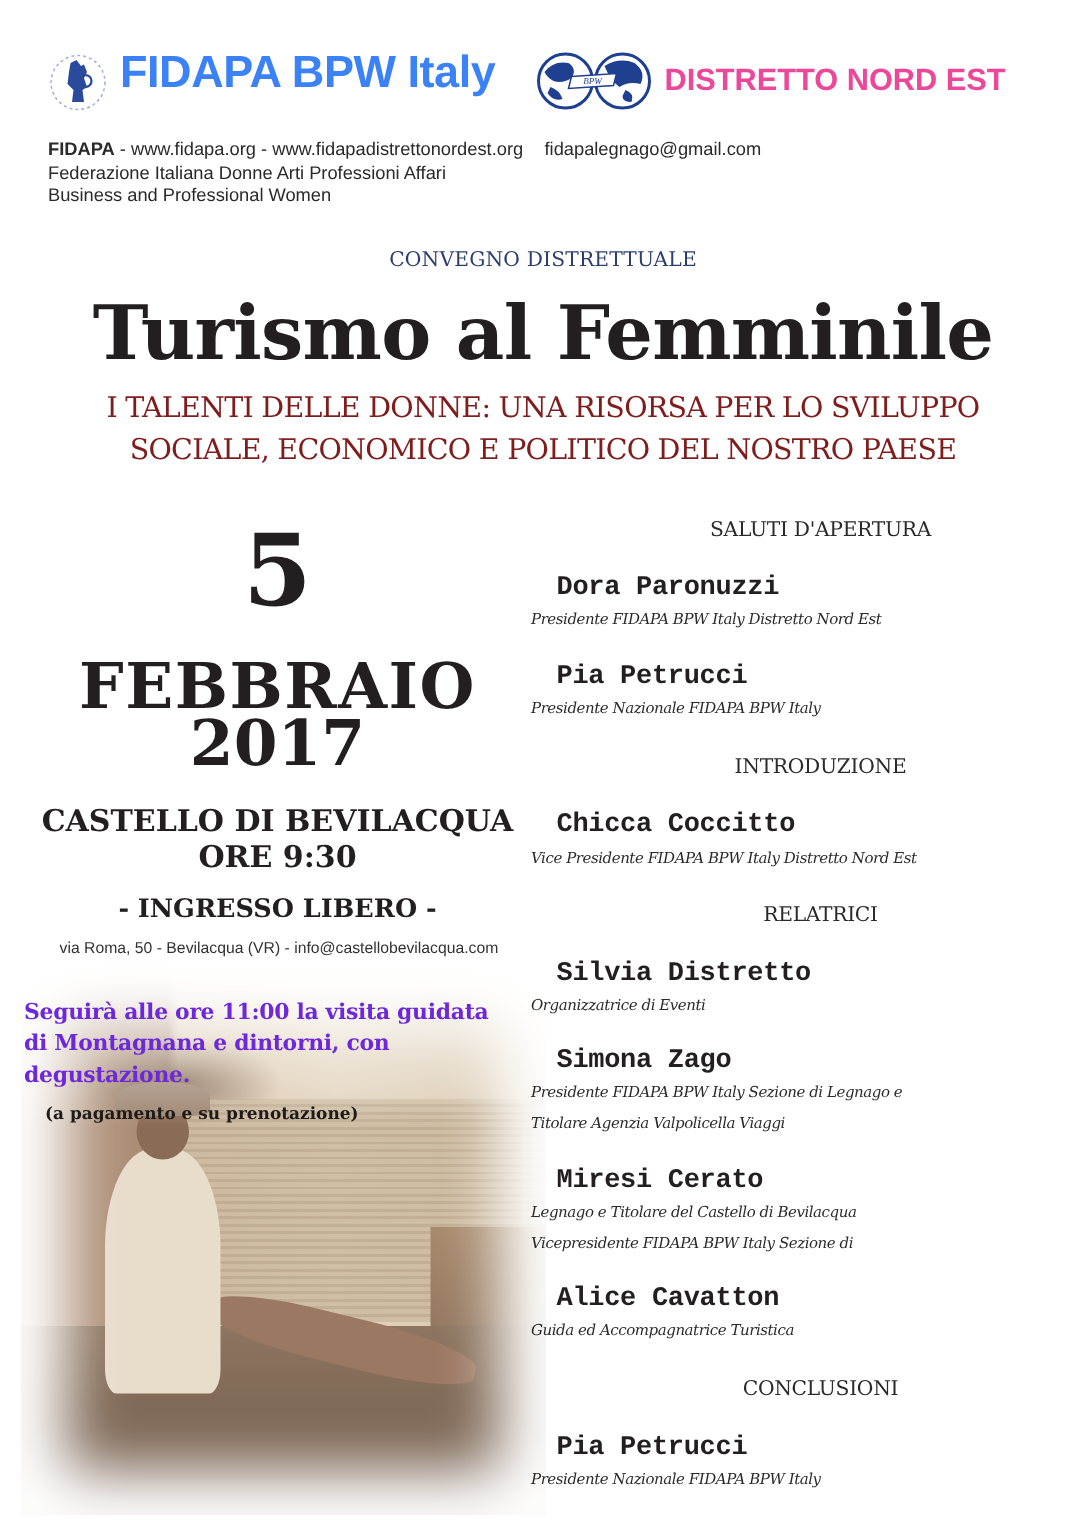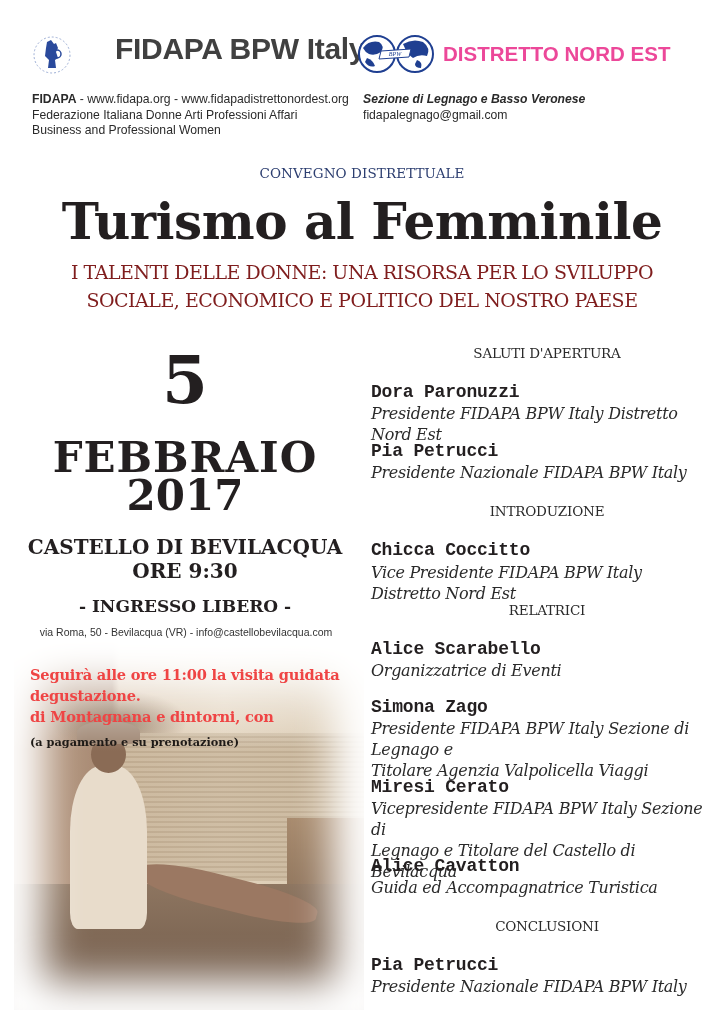--- a/index.html
+++ b/index.html
@@ -1,19 +1,19 @@
 <!DOCTYPE html>
 <html><head>
 <meta charset="utf-8">
 <style>
   html, body { margin:0; padding:0; background:#ffffff; }
   body { width:724px; height:1024px; position:relative; overflow:hidden; color:#231f20; }
   .abs { position:absolute; }
   .fidapa-seal { left:32px; top:34px; width:40px; height:42px; }
-  .brand { left:80px; top:32px; font-family:"Liberation Sans",sans-serif; font-weight:bold; font-size:30px; color:#404040; letter-spacing:-0.3px; white-space:nowrap;margin-left:35px; }
+  .brand { left:80px; top:32px; font-family:"Liberation Sans",sans-serif; font-weight:bold; font-size:30px; color:#3b82f6; letter-spacing:-0.3px; white-space:nowrap; }
   .globes { left:357px; top:34px; width:78px; height:40px; }
   .district { left:443px; top:42px; font-family:"Liberation Sans",sans-serif; font-weight:bold; font-size:20.5px; color:#ec4899; white-space:nowrap; }
 
   .contact-left { left:32px; top:92px; font-family:"Liberation Sans",sans-serif; font-size:12.2px; line-height:15.5px; color:#2a2a2a; }
   .contact-left b { font-weight:bold; }
   .contact-right { left:363px; top:92px; font-family:"Liberation Sans",sans-serif; font-size:12.2px; line-height:15.5px; color:#2a2a2a; }
   .contact-right .sez { font-style:italic; font-weight:bold; }
 
   .convegno { left:0; width:724px; top:165px; text-align:center; font-family:"DejaVu Serif",serif; font-size:13.5px; color:#2c3e70; letter-spacing:0.1px; }
   .title { left:0; width:724px; top:186px; text-align:center; font-family:"DejaVu Serif",serif; font-weight:bold; font-size:50px; line-height:72px; color:#231f20; letter-spacing:-0.5px; }
@@ -40,27 +40,27 @@
   .pier { position:absolute; left:78%; top:48%; width:22%; height:38%; background:linear-gradient(180deg,#a88b6e,#7d6450); }
   .ground { position:absolute; left:0; top:66%; width:100%; height:34%; background:linear-gradient(180deg,#8d7560,#6e5848); }
   .woman-body { position:absolute; left:16%; top:34%; width:22%; height:44%; background:#e8dccb; border-radius:40% 40% 10% 10%; }
   .woman-head { position:absolute; left:22%; top:26%; width:10%; height:10%; background:#8a6b55; border-radius:50%; }
   .woman-hat { position:absolute; left:18%; top:22%; width:18%; height:6%; background:#9d8470; border-radius:50% 50% 20% 20%; }
   .woman-legs { position:absolute; left:36%; top:58%; width:52%; height:9%; background:#9b7862; border-radius:40%; transform:rotate(14deg); transform-origin:left center; }
   .photo-fade { position:absolute; inset:0;
     box-shadow: inset 0 0 40px 30px #ffffff; }
   .photo-fade-top { position:absolute; left:0; top:0; width:100%; height:30%; background:linear-gradient(180deg, rgba(255,255,255,0.95), rgba(255,255,255,0)); }
 
-  .note { left:30px; top:664px; width:330px; font-family:"DejaVu Serif",serif; font-weight:bold; font-size:14.6px; line-height:21px; color:#ef4444; letter-spacing:-0.2px; }
+  .note { left:16px; top:664px; width:330px; font-family:"DejaVu Serif",serif; font-weight:bold; font-size:14.6px; line-height:21px; color:#6d28d9; letter-spacing:-0.2px; }
   .note-sub { left:30px; top:735px; font-family:"DejaVu Serif",serif; font-weight:bold; font-size:11.3px; line-height:15px; color:#1e1a17; }
 
   
   .section-head { left:370px; width:354px; text-align:center; font-family:"DejaVu Serif",serif; font-size:13.5px; color:#2a2a2a; letter-spacing:-0.2px; }
   .speaker-name { left:371px; font-family:Liberation Mono, monospace; font-weight:bold; font-size:18px; line-height:22px; color:#231f20; white-space:nowrap; letter-spacing:-0.2px; }
-  .speaker-role { left:371px; width:345px; font-family:"DejaVu Serif",serif; font-style:italic; font-size:16px; line-height:21px; color:#2a2a2a; letter-spacing:-0.3px; }
+  .speaker-role { left:354px; width:345px; font-family:"DejaVu Serif",serif; font-style:italic; font-size:10px; line-height:21px; color:#2a2a2a; letter-spacing:-0.3px; }
 </style>
 </head>
 <body>
 
 <div class="abs fidapa-seal">
   <svg width="40" height="42" viewBox="0 0 40 42">
     <circle cx="20" cy="21" r="18" fill="#ffffff" stroke="#9fb0d6" stroke-width="1" stroke-dasharray="2 2"></circle>
     <path d="M15 8 L19 6 L22 10 L24 9 L26 14 L24 18 L26 24 L23 26 L24 34 L16 34 L17 26 L13 22 L14 14 Z" fill="#2a4a9c"></path>
     <circle cx="25" cy="20" r="4" fill="none" stroke="#2a4a9c" stroke-width="1.5"></circle>
   </svg>
@@ -79,21 +79,20 @@
   </svg>
 </div>
 <div class="abs district">DISTRETTO NORD EST</div>
 
 <div class="abs contact-left">
   <div><b>FIDAPA</b><span> - www.fidapa.org - www.fidapadistrettonordest.org</span></div>
   <div>Federazione Italiana Donne Arti Professioni Affari</div>
   <div>Business and Professional Women</div>
 </div>
 <div class="abs contact-right">
-  <div class="sez">Sezione di Legnago e Basso Veronese</div>
   <div>fidapalegnago@gmail.com</div>
 </div>
 
 <div class="abs convegno">CONVEGNO DISTRETTUALE</div>
 <div class="abs title">Turismo al Femminile</div>
 <div class="abs subtitle">
   <div>I TALENTI DELLE DONNE: UNA RISORSA PER LO SVILUPPO</div>
   <div>SOCIALE, ECONOMICO E POLITICO DEL NOSTRO PAESE</div>
 </div>
 
@@ -114,53 +113,53 @@
   <div class="ground"></div>
   <div class="woman-legs"></div>
   <div class="woman-body"></div>
   <div class="woman-head"></div>
   <div class="woman-hat"></div>
   <div class="photo-fade-top"></div>
   <div class="photo-fade"></div>
 </div>
 <div class="abs note">
   <div>Seguirà alle ore 11:00 la visita guidata</div>
+  <div>di Montagnana e dintorni, con</div>
   <div>degustazione.</div>
-  <div>di Montagnana e dintorni, con</div>
 </div>
 <div class="abs note-sub">(a pagamento e su prenotazione)</div>
 
 <div class="abs section-head" style="top:345px">SALUTI D'APERTURA</div>
 
 <div class="abs speaker-name" style="top:381px">Dora Paronuzzi</div>
 <div class="abs speaker-role" style="top:403px">Presidente FIDAPA BPW Italy Distretto Nord Est</div>
 
 <div class="abs speaker-name" style="top:440px">Pia Petrucci</div>
 <div class="abs speaker-role" style="top:462px">Presidente Nazionale FIDAPA BPW Italy</div>
 
 <div class="abs section-head" style="top:503px">INTRODUZIONE</div>
 
 <div class="abs speaker-name" style="top:539px">Chicca Coccitto</div>
 <div class="abs speaker-role" style="top:562px">Vice Presidente FIDAPA BPW Italy Distretto Nord Est</div>
 
 <div class="abs section-head" style="top:602px">RELATRICI</div>
 
-<div class="abs speaker-name" style="top:638px">Alice Scarabello</div>
+<div class="abs speaker-name" style="top:638px">Silvia Distretto</div>
 <div class="abs speaker-role" style="top:660px">Organizzatrice di Eventi</div>
 
 <div class="abs speaker-name" style="top:696px">Simona Zago</div>
 <div class="abs speaker-role" style="top:718px">
   <div>Presidente FIDAPA BPW Italy Sezione di Legnago e</div>
   <div>Titolare Agenzia Valpolicella Viaggi</div>
 </div>
 
 <div class="abs speaker-name" style="top:776px">Miresi Cerato</div>
 <div class="abs speaker-role" style="top:798px">
+  <div>Legnago e Titolare del Castello di Bevilacqua</div>
   <div>Vicepresidente FIDAPA BPW Italy Sezione di</div>
-  <div>Legnago e Titolare del Castello di Bevilacqua</div>
 </div>
 
 <div class="abs speaker-name" style="top:855px">Alice Cavatton</div>
 <div class="abs speaker-role" style="top:877px">Guida ed Accompagnatrice Turistica</div>
 
 <div class="abs section-head" style="top:918px">CONCLUSIONI</div>
 
 <div class="abs speaker-name" style="top:954px">Pia Petrucci</div>
 <div class="abs speaker-role" style="top:976px">Presidente Nazionale FIDAPA BPW Italy</div>
 

